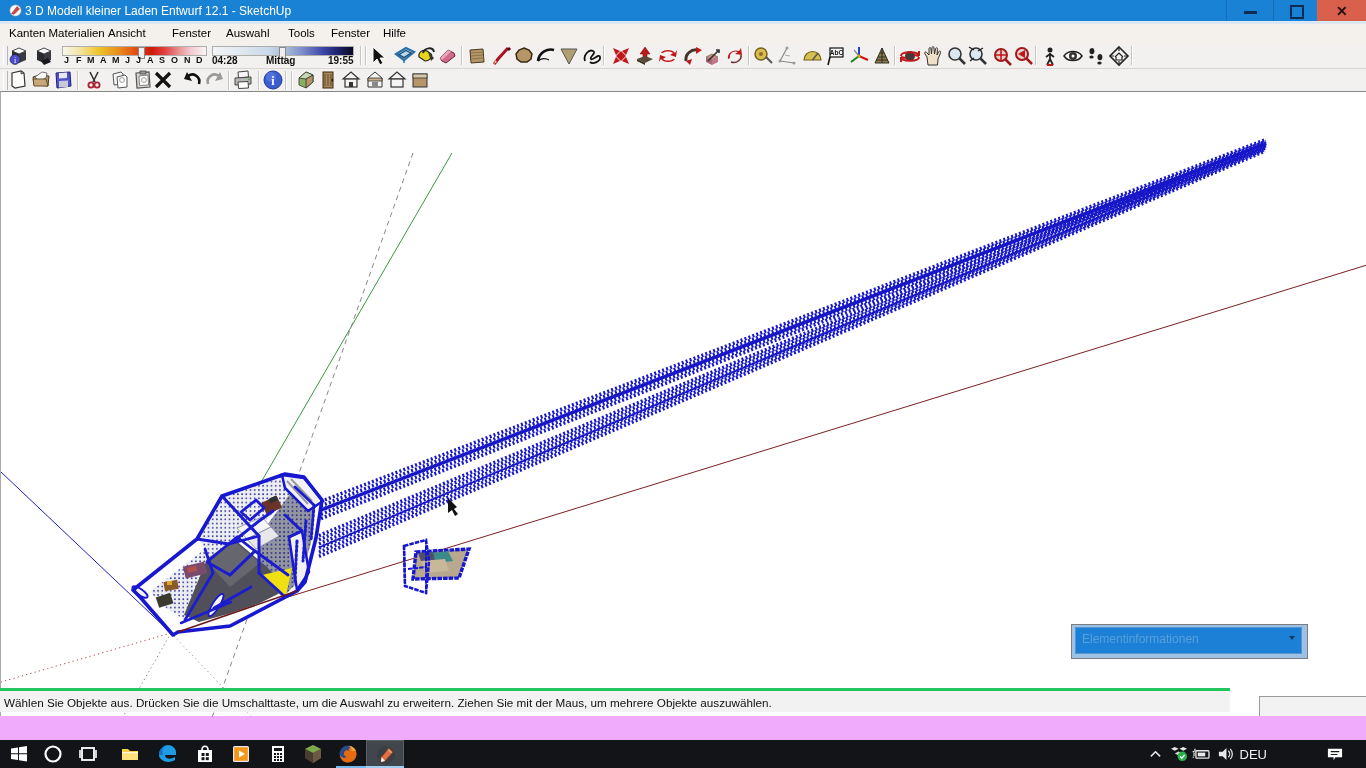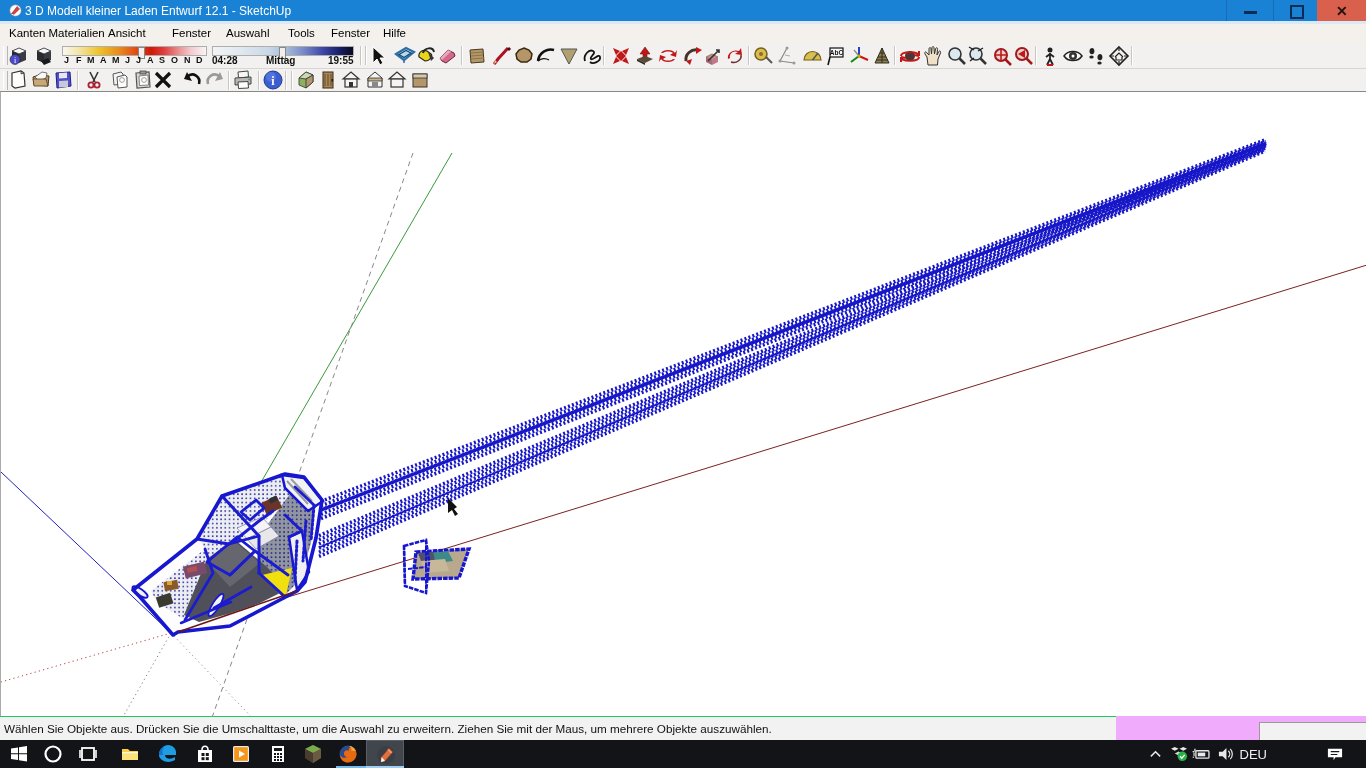--- a/index.html
+++ b/index.html
@@ -42,21 +42,21 @@
 #scene{position:absolute;left:0;top:0;}
 
 .panel{position:absolute;left:1071px;width:237px;height:35px;background:#9dc2e6;
   border:1px solid #7d7d7d;box-sizing:border-box;}
 .panel .inner{position:absolute;left:3px;top:2px;right:5px;bottom:4px;background:#1b80d6;
   border:1px solid #5795cf;}
 .panel .t{position:absolute;left:10px;top:7px;font-size:12px;color:#56a0dc;}
 .panel .ar{position:absolute;right:12px;top:11px;width:0;height:0;
   border-left:3px solid transparent;border-right:3px solid transparent;border-top:4.5px solid #0d3a66;}
 
-#status{position:absolute;left:0;top:716px;width:1116px;height:24px;background:#f2f2f2;border-top:1px solid #22c55e;box-sizing:border-box;}
+#status{position:absolute;left:0;top:688px;width:1230px;height:24px;background:#f2f2f2;border-top:3px solid #22c55e;box-sizing:border-box;}
 #status .txt{position:absolute;left:4px;top:5px;font-size:11.7px;color:#111;}
 #measure{position:absolute;left:1259px;top:5px;width:107px;height:19px;border-top:1px solid #9a9a9a;border-left:1px solid #9a9a9a;background:#f2f2f2;}
 
 #taskbar{position:absolute;left:0;top:740px;width:1366px;height:28px;background:#131418;}
 .tk{position:absolute;top:0;width:44px;height:28px;}
 .tk svg{position:absolute;left:11px;top:3px;width:22px;height:22px;}
 #tray{position:absolute;right:0;top:0;height:28px;color:#eee;}
 </style></head>
 <body>
 <div id="app">
@@ -536,20 +536,25 @@
           <polygon points="3,10 11,3 19,10" fill="#f4f4f4" stroke="#333" stroke-width="1.2"></polygon>
           <rect x="5" y="10" width="12" height="8" fill="#f4f4f4" stroke="#333" stroke-width="1.2"></rect>
         </svg></div>
 
     <div class="ic" style="left:409px"><svg viewBox="0 0 22 22">
           <rect x="4" y="5" width="14" height="13" fill="#b49668" stroke="#333" stroke-width="1"></rect>
           <rect x="4" y="5" width="14" height="4" fill="#d8c8a8" stroke="#333" stroke-width="0.8"></rect>
         </svg></div>
   </div>
 
+  <div class="panel" style="top:624px">
+      <div class="inner"></div>
+      <div class="t">Elementinformationen</div>
+      <div class="ar"></div>
+    </div>
 
   <div id="status">
     <div class="txt">Wählen Sie Objekte aus. Drücken Sie die Umschalttaste, um die Auswahl zu erweitern. Ziehen Sie mit der Maus, um mehrere Objekte auszuwählen.</div>
     <div id="measure"></div>
   </div>
 
   <div id="taskbar">
 
     <div class="tk" style="left:-3px">
         <svg viewBox="0 0 22 22">

